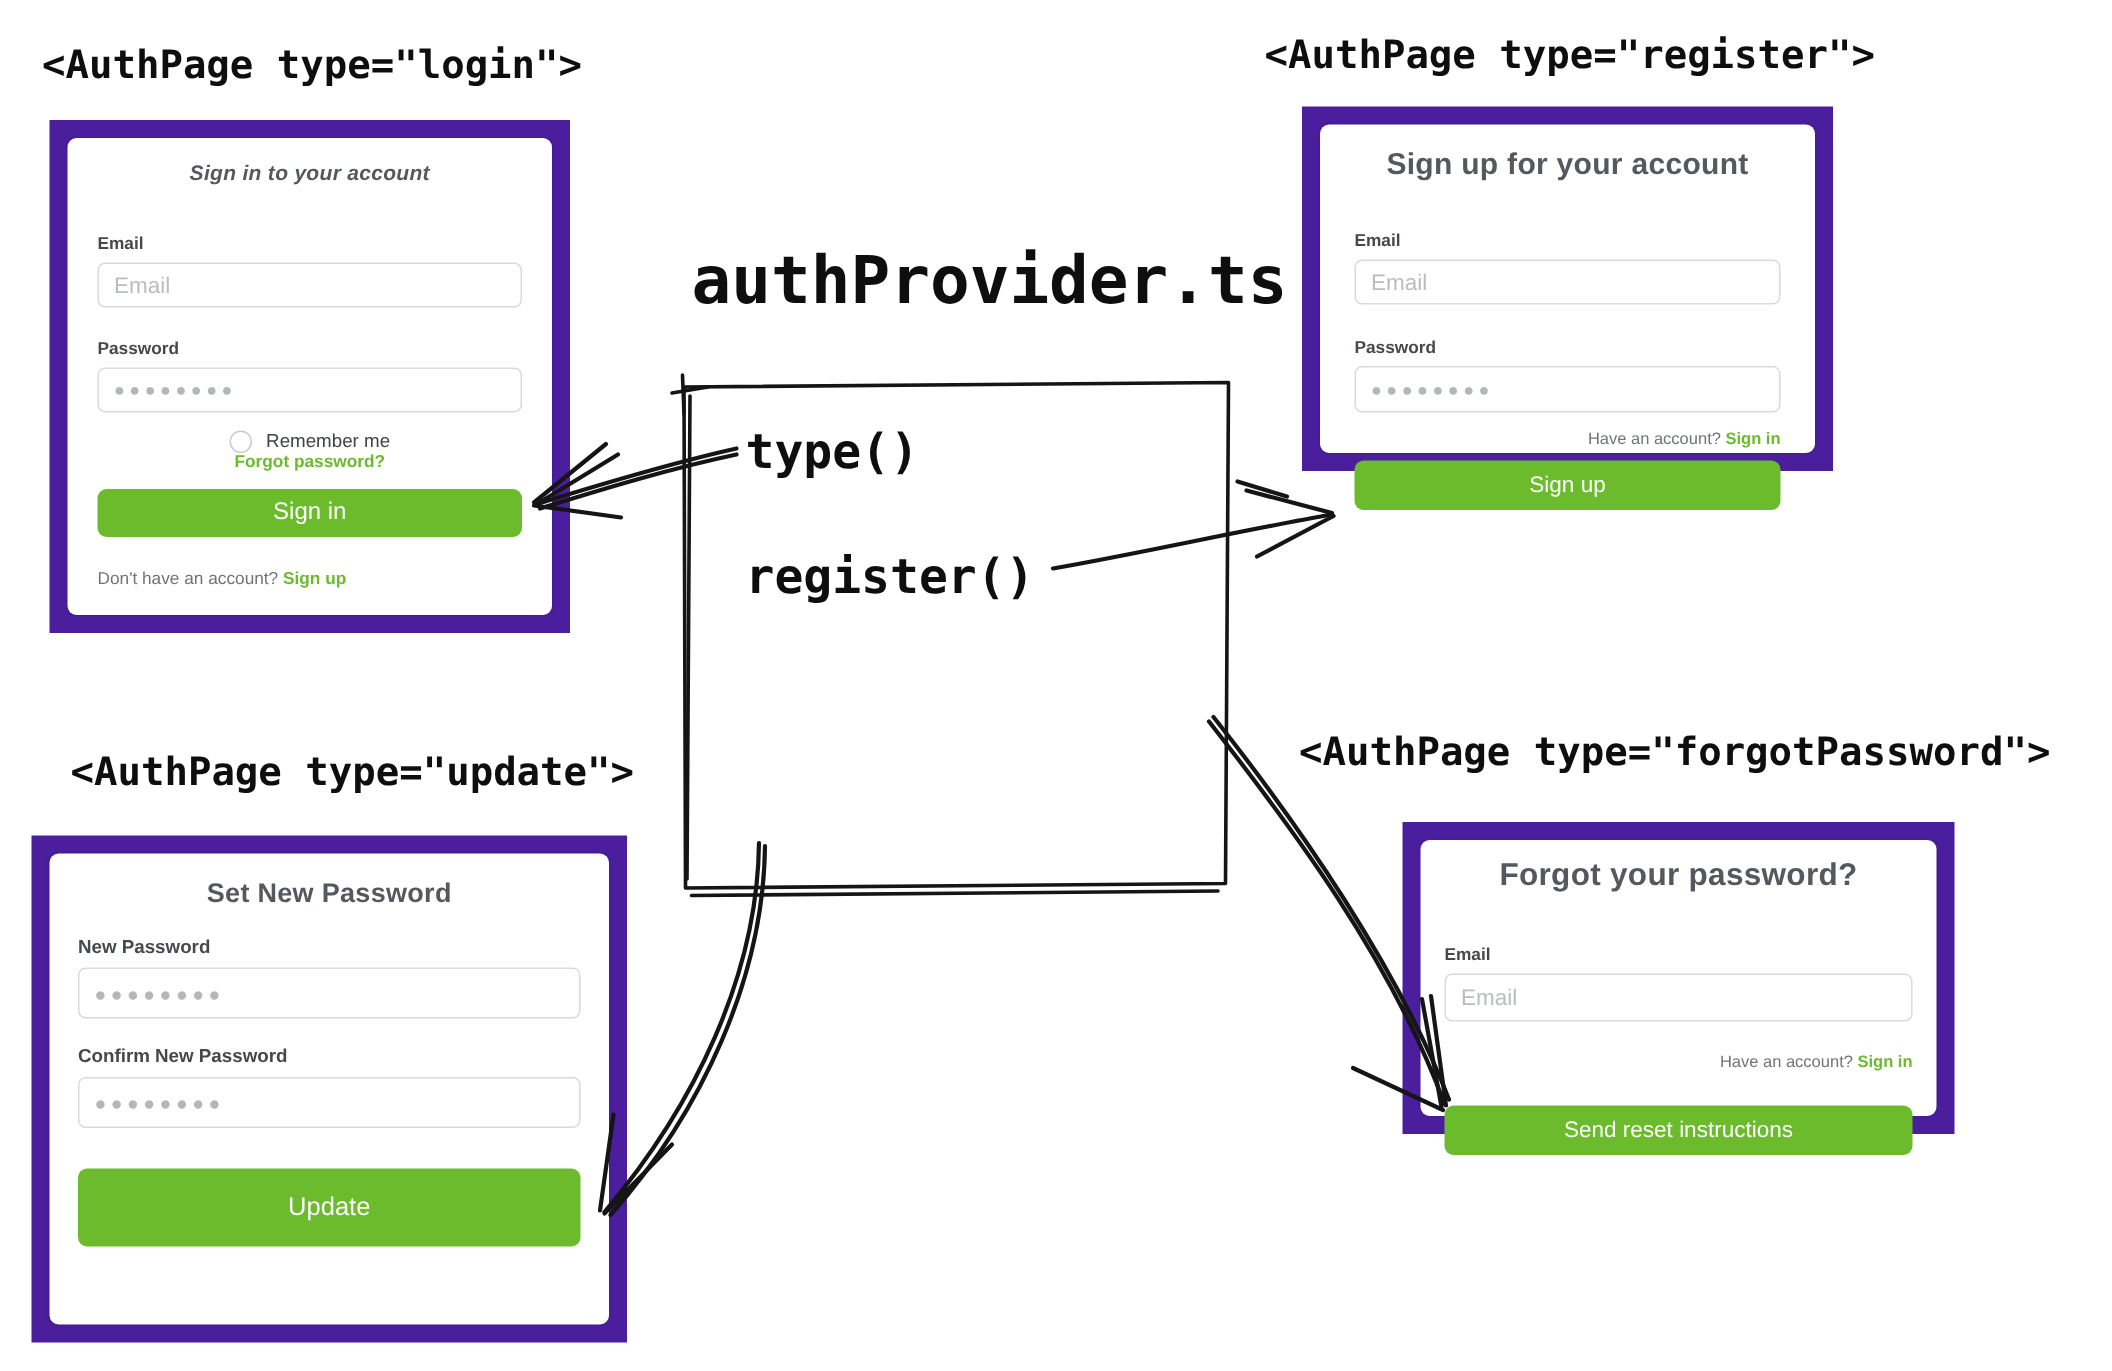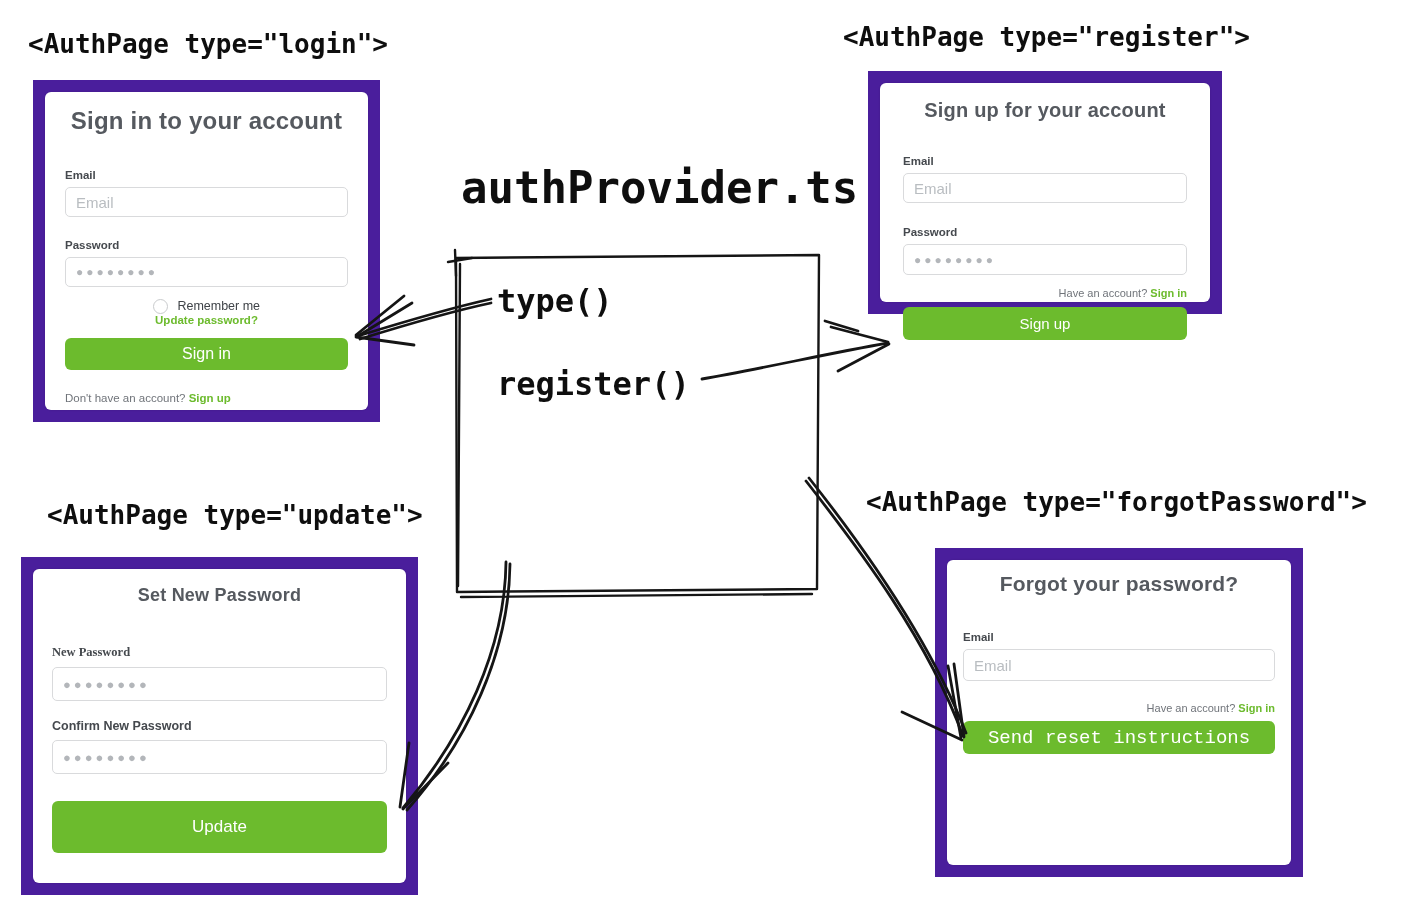--- a/index.html
+++ b/index.html
@@ -22,21 +22,21 @@
   #fn-login    { left:497px; top:284px; }
   #fn-register { left:497px; top:367px; }
   #fn-forgot   { left:495px; top:445px; }
   #fn-update   { left:495px; top:527px; }
 
   
   .frame { position:absolute; background:#4a1e9c; }
   #login-frame    { left:33px;  top:80px;  width:347px; height:342px; }
   #register-frame { left:868px; top:71px;  width:354px; height:243px; }
   #update-frame   { left:21px;  top:557px; width:397px; height:338px; }
-  #forgot-frame   { left:935px; top:548px; width:368px; height:329px; }
+  #forgot-frame   { left:935px; top:548px; width:368px; height:208px; }
 
   .inner {
     position:absolute; left:12px; top:12px; right:12px; bottom:12px;
     background:#ffffff; border-radius:6px; box-sizing:border-box;
     box-shadow:0 0 2px rgba(0,0,0,.15);
   }
   .card-heading { text-align:center; font-weight:700; color:#55595f; letter-spacing:.2px; }
   .lbl { font-size:11.5px; font-weight:700; color:#45494e; }
   .inp {
     display:block; width:100%; box-sizing:border-box;
@@ -54,21 +54,21 @@
   .bold { font-weight:700; }
   .muted { color:#70747a; }
   .row-split { display:flex; justify-content:space-between; align-items:center; }
   .chk {
     display:inline-block; width:15px; height:15px; border:1.5px solid #c9cbcd;
     border-radius:50%; background:#fff; box-sizing:border-box; vertical-align:middle; cursor:pointer;
   }
 
   
   #login-inner { padding:0 20px; }
-  #login-inner .card-heading { font-size:24px; margin-top:15px; }
+  #login-inner .card-heading { font-size:14px; margin-top:15px;font-style:italic; }
   #login-inner .lbl-email { margin-top:34px; }
   #login-inner .inp-email { margin-top:6px; height:30px; font-size:15px; }
   #login-inner .lbl-pwd { margin-top:22px; }
   #login-inner .inp-pwd { margin-top:6px; height:30px; }
   #login-inner .remember-row { margin-top:12px; font-size:12.5px; color:#3f4348;flex-direction:column; }
   #login-inner .remember-row .green-link { font-size:11.5px; font-weight:600; }
   #login-inner .btn { margin-top:12px; height:32px; font-size:16px; }
   #login-inner .footer { margin-top:22px; font-size:11.5px; }
 
   
@@ -77,33 +77,33 @@
   #register-inner .lbl-email { margin-top:33px; }
   #register-inner .inp-email { margin-top:6px; height:30px; font-size:15px; }
   #register-inner .lbl-pwd { margin-top:23px; }
   #register-inner .inp-pwd { margin-top:6px; height:31px; }
   #register-inner .helper { margin-top:12px; text-align:right; font-size:11px; }
   #register-inner .btn { margin-top:8px; height:33px; font-size:15px; }
 
   
   #update-inner { padding:0 19px; }
   #update-inner .card-heading { font-size:18px; margin-top:16px; }
-  #update-inner .lbl-new { margin-top:39px; font-size:12.5px;font-family:Liberation Serif, serif; }
+  #update-inner .lbl-new { margin-top:18px; font-size:12.5px; }
   #update-inner .inp-new { margin-top:7px; height:34px; font-size:13px; }
   #update-inner .lbl-confirm { margin-top:18px; font-size:12.5px; }
   #update-inner .inp-confirm { margin-top:7px; height:34px; font-size:13px; }
   #update-inner .btn { margin-top:27px; height:52px; font-size:17px; }
 
   
   #forgot-inner { padding:0 16px; }
   #forgot-inner .card-heading { font-size:21px; margin-top:12px; }
   #forgot-inner .lbl-email { margin-top:35px; }
   #forgot-inner .inp-email { margin-top:6px; height:32px; font-size:15px; }
   #forgot-inner .helper { margin-top:21px; text-align:right; font-size:11px; }
-  #forgot-inner .btn { margin-top:7px; height:33px; font-size:19px;font-family:Liberation Mono, monospace; }
+  #forgot-inner .btn { margin-top:23px; height:33px; font-size:15px; }
 
   
   .overlay { position:absolute; left:0; top:0; width:1408px; height:914px; pointer-events:none; z-index:5; }
   .overlay path { fill:none; stroke:#151515; stroke-linecap:round; stroke-linejoin:round; }
   .sketch-box path { stroke-width:2.4px; }
   .arrow path { stroke-width:2.8px; }
 </style>
 </head>
 <body>
 
@@ -123,21 +123,21 @@
       <div class="card-heading">Sign in to your account</div>
       <div class="lbl lbl-email">Email</div>
       <input class="inp inp-email" type="text" placeholder="Email" style="">
       <div class="lbl lbl-pwd">Password</div>
       <input class="inp inp-pwd pwd" type="text" readonly="" value="●●●●●●●●" style="">
       <div class="row-split remember-row">
         <span>
           <span class="chk"></span>
           <span style="margin-left:6px;">Remember me</span>
         </span>
-        <a href="#" class="green-link">Update password?</a>
+        <a href="#" class="green-link">Forgot password?</a>
       </div>
       <button class="btn">Sign in</button>
       <div class="footer muted">
         <span>Don't have an account?</span>
         <a href="#" class="green-link bold">Sign up</a>
       </div>
     </div>
   </div>
 
   <div class="frame" id="register-frame">

